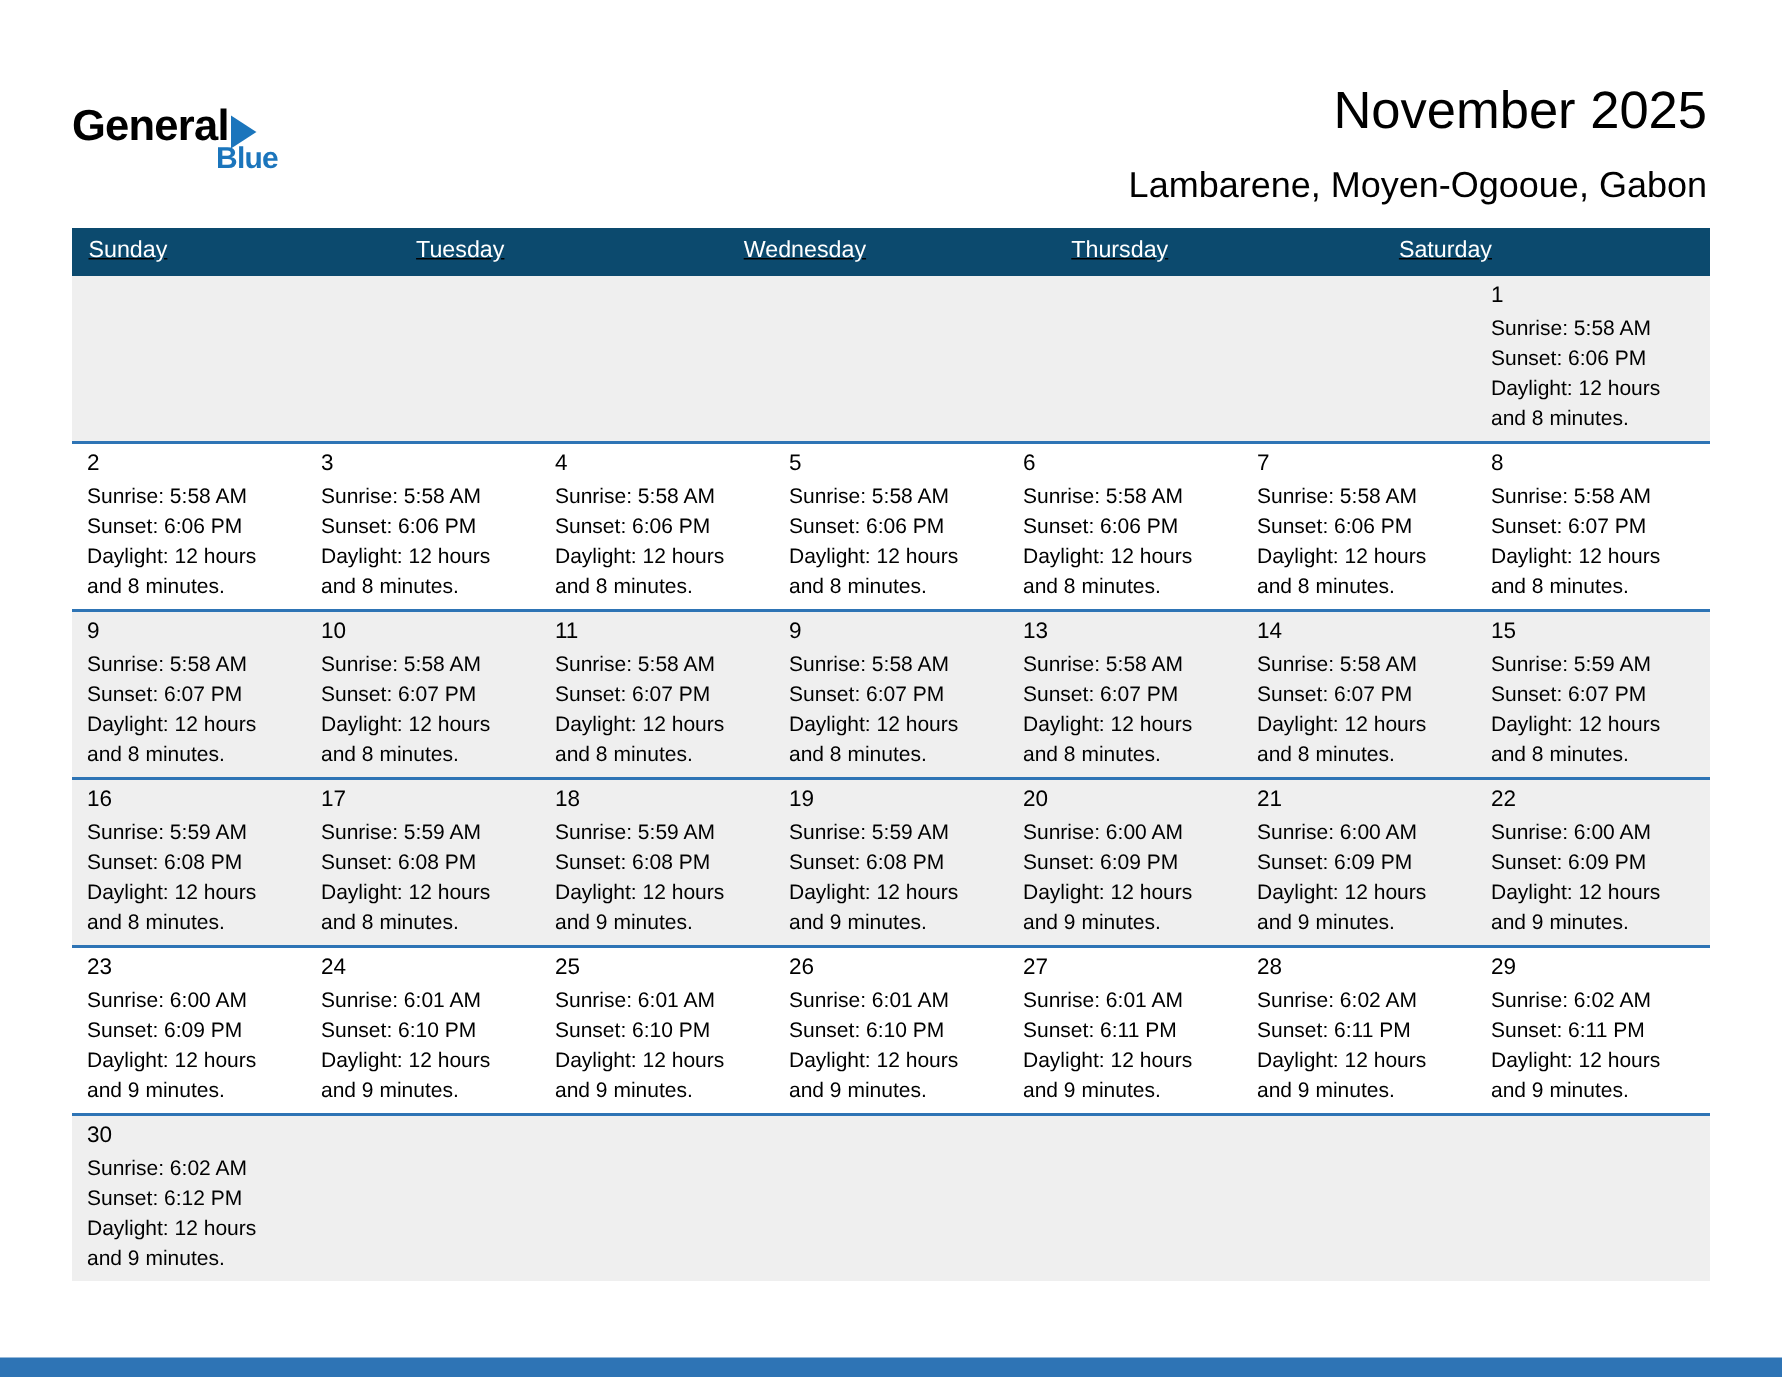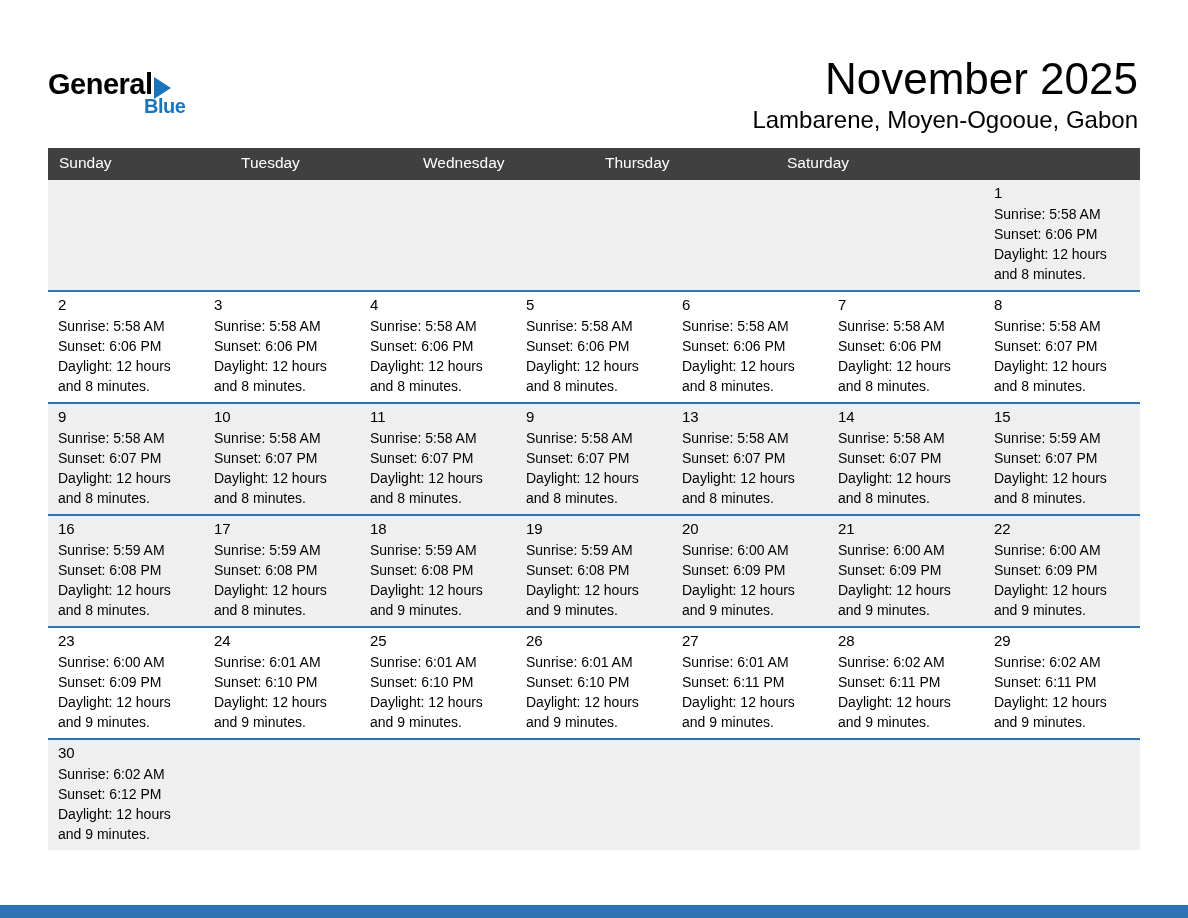--- a/index.html
+++ b/index.html
@@ -31,28 +31,29 @@
     border-top:11px solid transparent;
     border-bottom:11px solid transparent;
     border-left:17px solid #1B75BC;
     margin-left:1px; margin-top:6px;
   }
   .logo-blue {
     font-size:20px; font-weight:700; color:#1B75BC;
     line-height:1; margin:-3px 0 0 96px; letter-spacing:-0.5px;
   }
   .title-block { text-align:right; padding-top:2px; }
-  .page-title { font-size:44px; font-weight:400; color:#000; line-height:1.15; }
-  .page-subtitle { font-size:24px; font-weight:400; color:#000; margin-top:1px; }
+  .page-title { font-size:35px; font-weight:400; color:#000; line-height:1.15; }
+  .page-subtitle { font-size:24px; font-weight:400; color:#000; margin-top:16px; }
 
   
   .calendar { margin:14px 48px 0 48px; }
   .weekday-row {
-    display:grid; grid-template-columns:repeat(6,1fr);
-    background:#404040;
+    display:grid; grid-template-columns:repeat(5,1fr);
+    background:#0c4a6e;
+    text-decoration:underline;
   }
   .weekday {
     color:#fff; font-size:15.5px; font-weight:400;
     padding:6px 0 8px 11px;
   }
   .week {
     display:grid; grid-template-columns:repeat(7,1fr);
     min-height:107px;
     border-top:2px solid #2E74B5;
     background:#ffffff;

